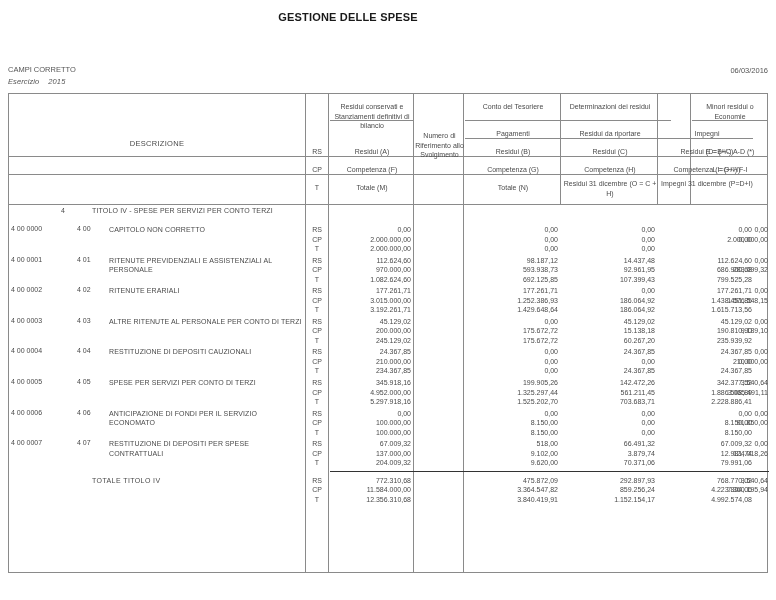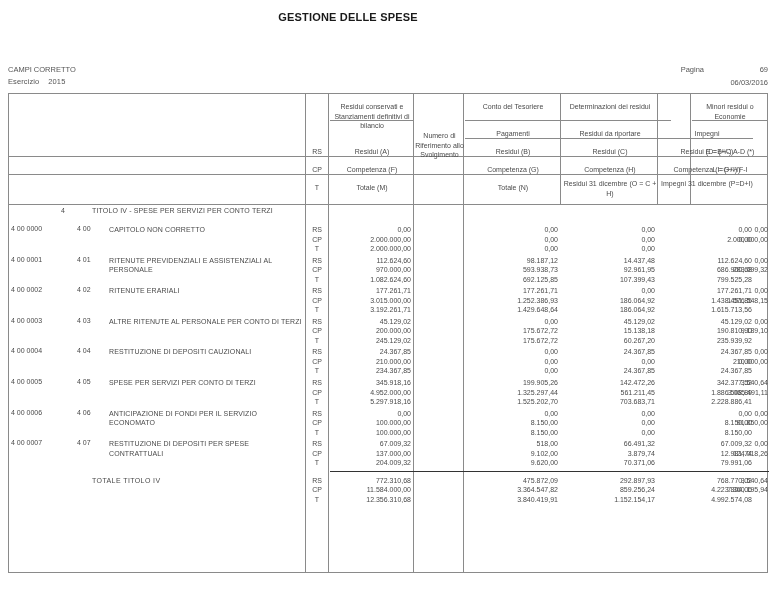--- a/index.html
+++ b/index.html
@@ -30,21 +30,21 @@
   }
 
   .meta-left {
     position: absolute;
     left: 8px;
     top: 64px;
     font-size: 7.5px;
     line-height: 12px;
     color: #555;
   }
-  .meta-left .line2 { letter-spacing: .1px; }
+  .meta-left .line2 { letter-spacing: .1px; font-style: italic; }
   .meta-left .line2 .yr { margin-left: 9px; }
 
   .meta-right {
     position: absolute;
     right: 8px;
     top: 64px;
     width: 200px;
     font-size: 7.5px;
     line-height: 12px;
     color: #555;
@@ -216,24 +216,20 @@
 <div class="doc-title">GESTIONE DELLE SPESE</div>
 
 <div class="meta-left">
   <div class="line1">CAMPI CORRETTO</div>
   <div class="line2">
     <span>Esercizio</span><span class="yr">2015</span>
   </div>
 </div>
 
 <div class="meta-right">
-  <div class="pg-row">
-    <span class="pg-label">Pagina</span>
-    <span class="pg-num">69</span>
-  </div>
   <div class="pg-date">06/03/2016</div>
 </div>
 
 <div class="table">
 
   <div class="vrule" style="left:296px"></div>
   <div class="vrule" style="left:319px"></div>
   <div class="vrule" style="left:404px"></div>
   <div class="vrule" style="left:454px"></div>
 
@@ -244,20 +240,21 @@
   <div class="hrule" style="top:26px;left:456px;right:96px"></div>
   <div class="hrule" style="top:26px;left:321px;width:84px"></div>
   <div class="hrule" style="top:26px;left:683px;right:0"></div>
   <div class="hrule" style="top:44px;left:456px;right:96px"></div>
   <div class="hrule" style="top:44px;left:650px;width:94px"></div>
   <div class="hrule" style="top:62px"></div>
   <div class="hrule" style="top:80px"></div>
   <div class="hrule" style="top:110px"></div>
 
   <div class="hdr">
+    <div class="hcell hdr-descrizione">DESCRIZIONE</div>
     <div class="hcell hdr-rs">RS</div>
     <div class="hcell hdr-cp">CP</div>
     <div class="hcell hdr-t">T</div>
 
     <div class="hcell hdr-residui-cons">Residui conservati e Stanziamenti definitivi di bilancio</div>
     <div class="hcell hdr-residui-a">Residui (A)</div>
     <div class="hcell hdr-comp-f">Competenza (F)</div>
     <div class="hcell hdr-totale-m">Totale (M)</div>
 
     <div class="hcell hdr-numrif">Numero di Riferimento allo Svolgimento</div>

